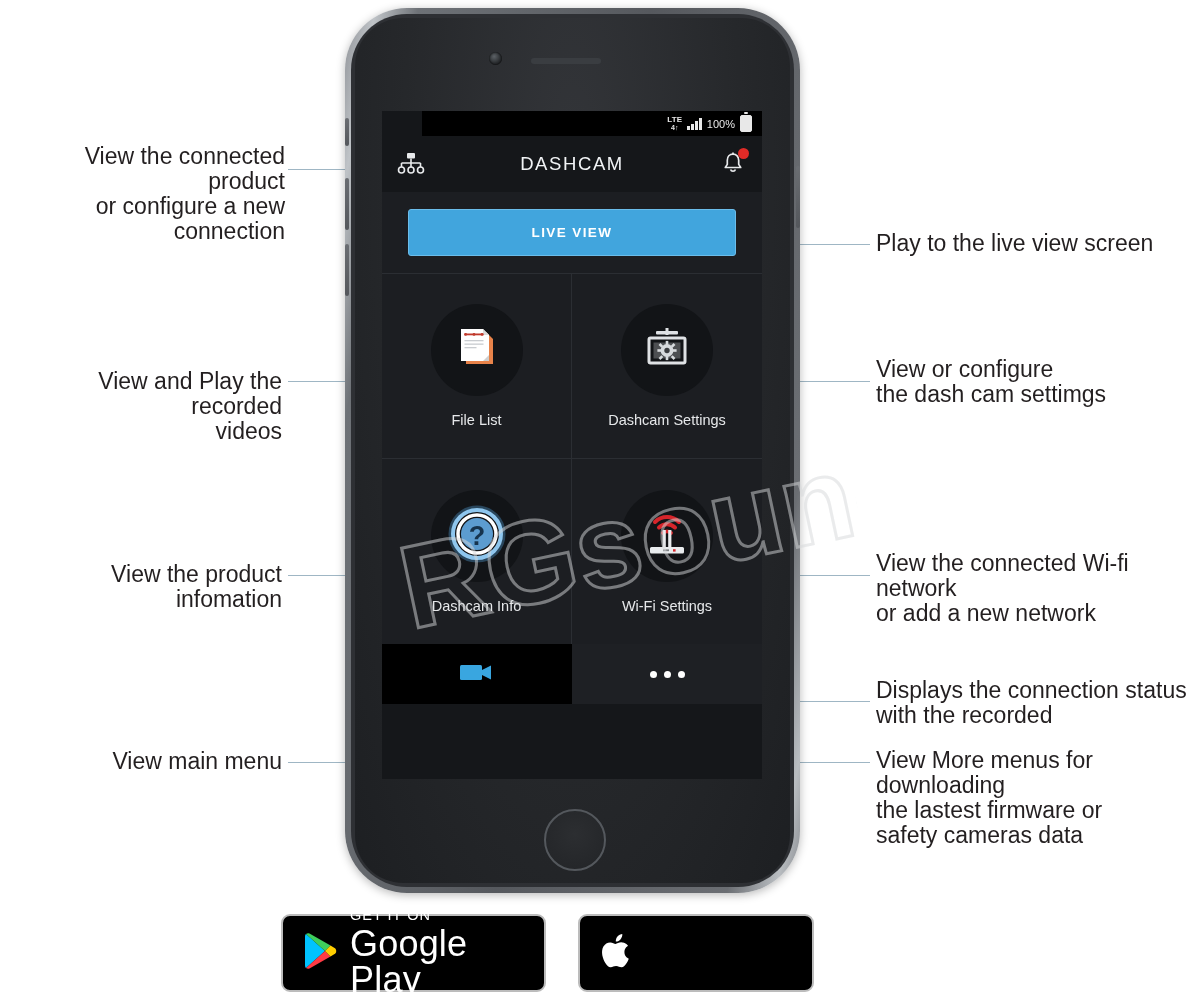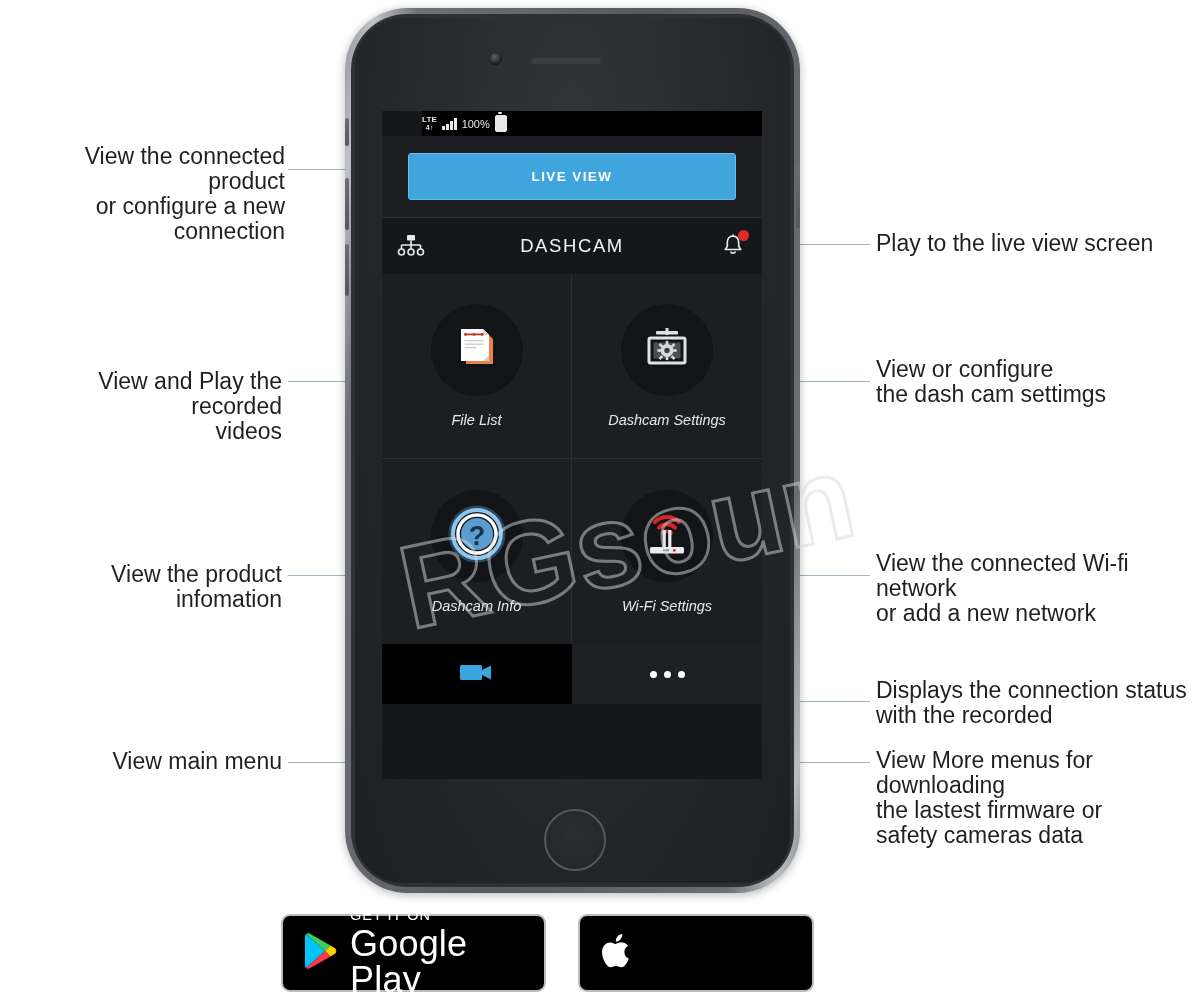--- a/index.html
+++ b/index.html
@@ -115,21 +115,21 @@
     background: #15171a;
     overflow: hidden;
   }
 
   
   #status-bar {
     height: 25px;
     background: #000;
     display: flex;
     align-items: center;
-    justify-content: flex-start;
+    justify-content: flex-end;
     padding-right: 10px;
     gap: 5px;
     margin-left: 40px;
   }
   .sb-lte {
     color: #e8e8e8;
     font-size: 8px;
     font-weight: bold;
     line-height: 8px;
     text-align: center;
@@ -222,21 +222,20 @@
     width: 92px; height: 92px;
     border-radius: 50%;
     background: #121417;
     display: flex;
     align-items: center;
     justify-content: center;
   }
   .menu-label {
     color: #e6e8ea;
     font-size: 14.5px;
-    font-style: italic;
   }
 
   
   #connection-strip {
     height: 32px;
     background: #3f9fd8;
     display: flex;
     align-items: center;
     justify-content: space-between;
     padding: 0 14px;
@@ -360,24 +359,20 @@
         <small>4↑</small>
       </div>
       <div class="bars">
           <i></i>
           <i></i>
           <i></i>
           <i></i>
         </div>
       <span class="sb-batt-text">100%</span>
       <div class="sb-batt"></div>
-    </div>
-
-    <div id="live-view-area">
-      <div id="live-view-button">LIVE VIEW</div>
     </div>
 
     <div id="app-bar">
       <span style="width:30px;height:30px;display:block;">
         <svg viewBox="0 0 30 30" width="30" height="30">
           <rect x="11" y="4" width="8" height="5.5" rx="1" fill="#e8eaec"></rect>
           <path d="M15 9.5 V14 M5.5 14 H24.5 M5.5 14 V18 M15 14 V18 M24.5 14 V18" stroke="#e8eaec" stroke-width="1.6" fill="none"></path>
           <circle cx="5.5" cy="21" r="3" fill="none" stroke="#e8eaec" stroke-width="1.6"></circle>
           <circle cx="15" cy="21" r="3" fill="none" stroke="#e8eaec" stroke-width="1.6"></circle>
           <circle cx="24.5" cy="21" r="3" fill="none" stroke="#e8eaec" stroke-width="1.6"></circle>
@@ -385,20 +380,24 @@
       </span>
       <div id="app-title">DASHCAM</div>
       <span class="bell-wrap">
         <svg viewBox="0 0 30 30" width="30" height="30">
           <path d="M15 5.2c-3.4 0-5.7 2.6-5.7 6v4.2l-2 3.1h15.4l-2-3.1v-4.2c0-3.4-2.3-6-5.7-6z" fill="none" stroke="#e8eaec" stroke-width="1.7" stroke-linejoin="round"></path>
           <path d="M12.6 20.4a2.5 2.5 0 0 0 4.8 0" fill="none" stroke="#e8eaec" stroke-width="1.7"></path>
           <path d="M15 5.2V3.4" stroke="#e8eaec" stroke-width="1.7"></path>
         </svg>
         <span class="badge"></span>
       </span>
+    </div>
+
+    <div id="live-view-area">
+      <div id="live-view-button">LIVE VIEW</div>
     </div>
 
     <div id="menu-grid">
 
       <div class="menu-cell">
         <div class="icon-disc">
           <span>
             <svg viewBox="0 0 50 50" width="50" height="50">
               <path d="M14 9 H34 L41 16 V41 H14 Z" fill="#e8834a"></path>
               <path d="M9 6 H31 L37 12 V38 H9 Z" fill="#ffffff"></path>

